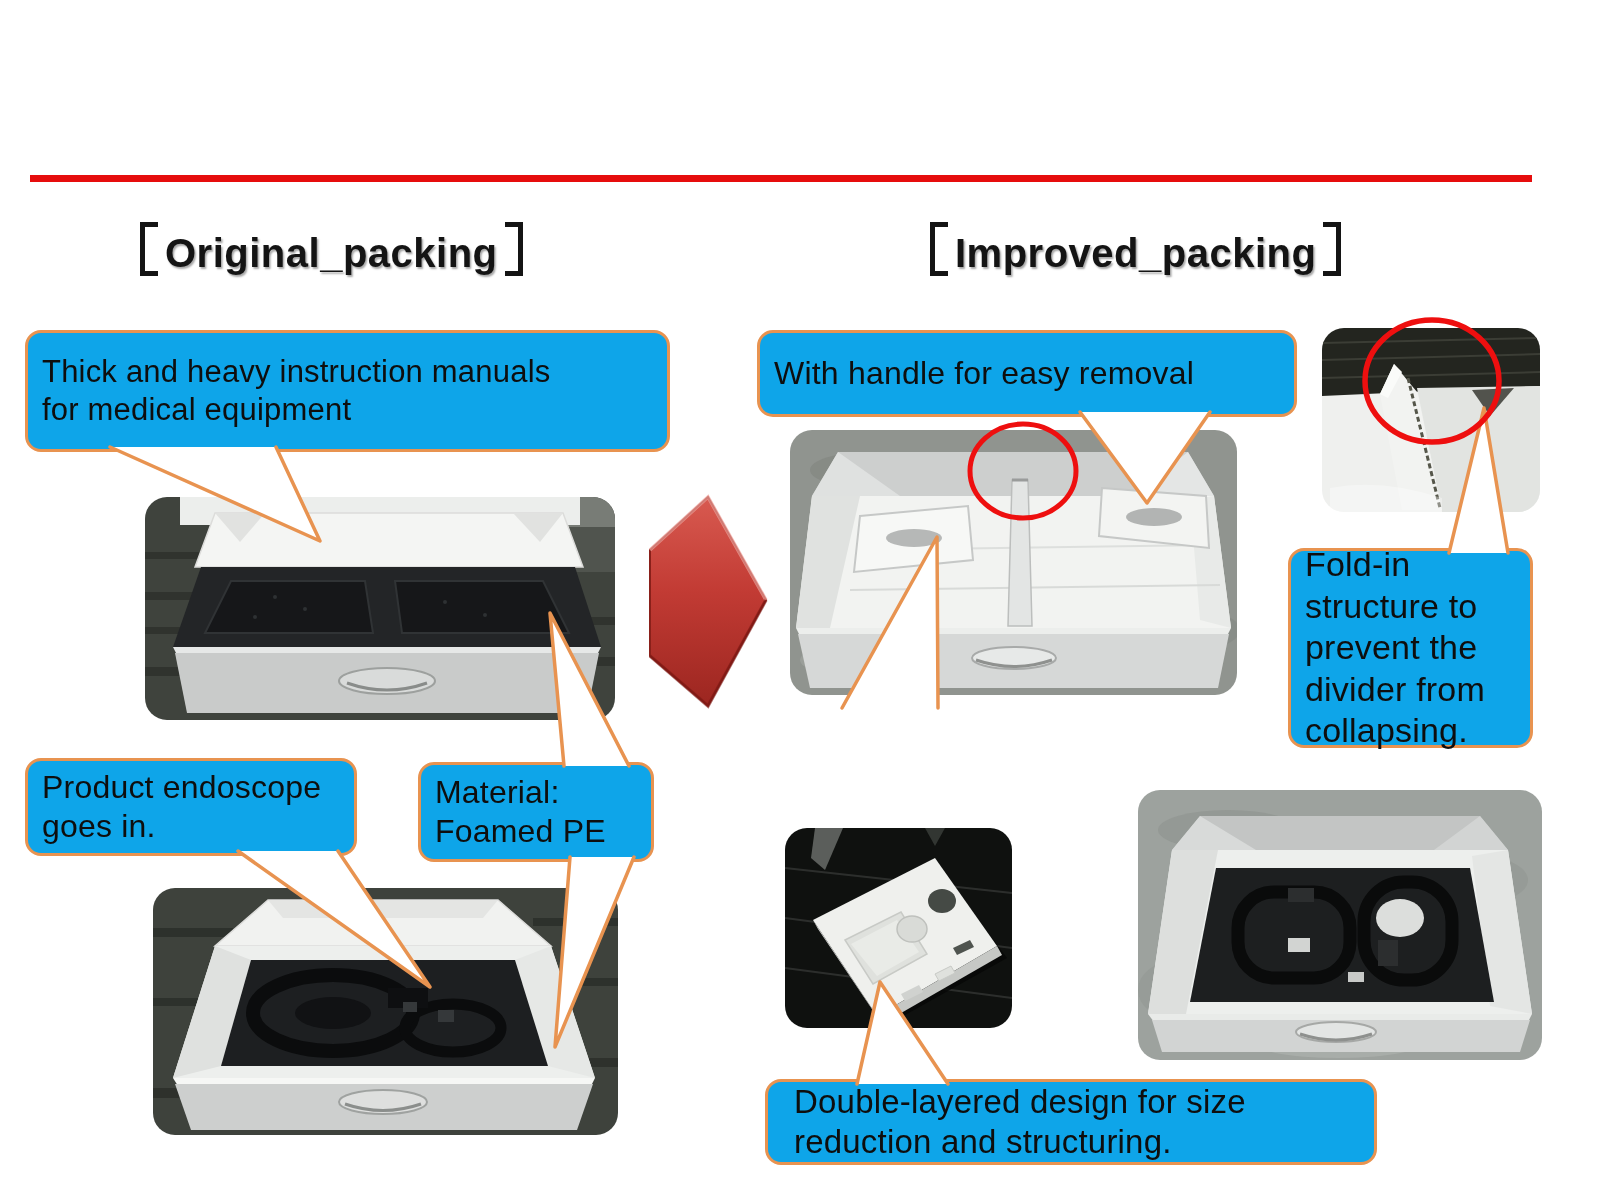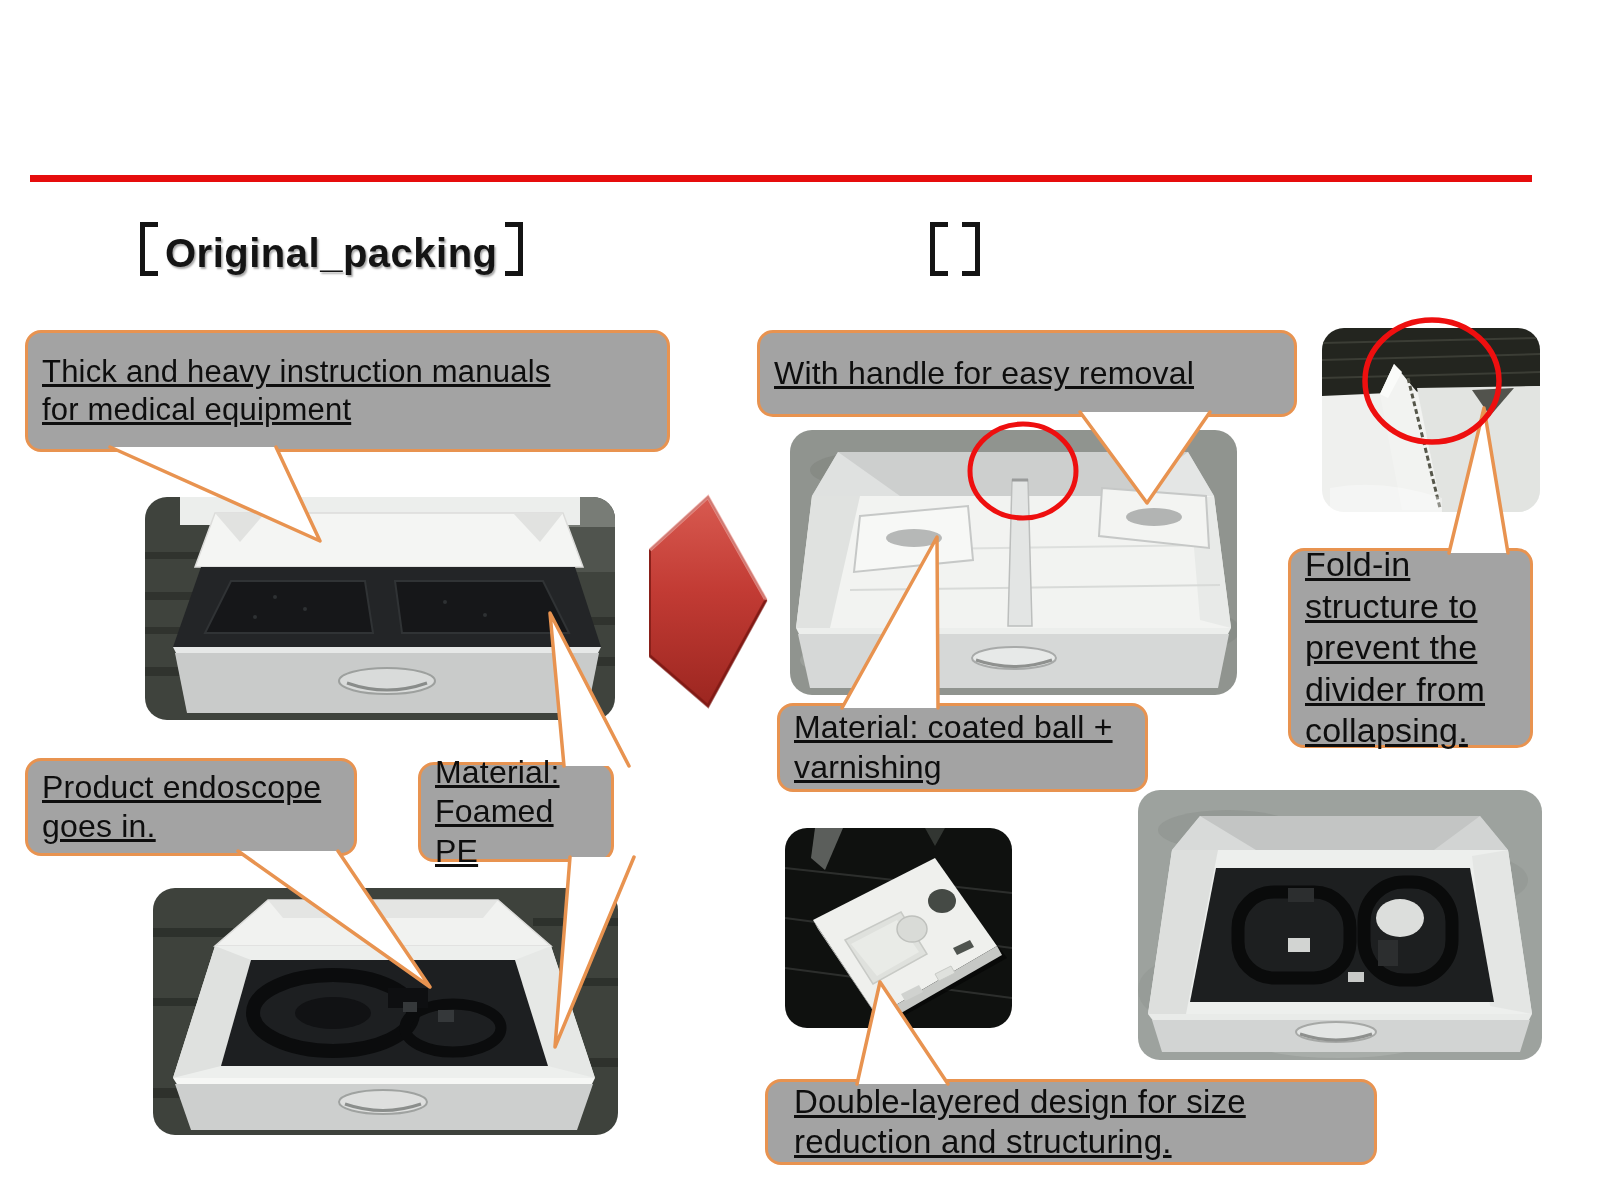--- a/index.html
+++ b/index.html
@@ -28,30 +28,30 @@
     text-align:left;text-shadow:1.5px 1.5px 2px rgba(0,0,0,0.35);letter-spacing:.5px;
     white-space:nowrap;z-index:4;
   }
   .sect-header.left{left:140px;width:450px;}
   .sect-header.right{left:930px;width:470px;}
   .jbr{display:inline-block;width:13px;height:44px;vertical-align:-9px;}
   .jbr.l{border-left:5px solid #141414;border-top:5px solid #141414;border-bottom:5px solid #141414;margin-right:7px;}
   .jbr.r{border-right:5px solid #141414;border-top:5px solid #141414;border-bottom:5px solid #141414;margin-left:7px;}
   
   .callout{
-    position:absolute;background:#a3a3a3;border:3.5px solid var(--orange);
+    position:absolute;background:#0ea5e9;border:3.5px solid var(--orange);
     border-radius:16px;font-size:32px;line-height:1.22;color:#0e0e0e;
     box-sizing:border-box;z-index:6;letter-spacing:.2px;
-    display:flex;align-items:center;text-decoration:underline;
+    display:flex;align-items:center;
   }
   .callout .txt{padding:6px 14px;}
   #co-manuals{left:25px;top:330px;width:645px;height:122px;}
   #co-manuals .txt{padding-right:74px;font-size:31px;}
   #co-endoscope{left:25px;top:758px;width:332px;height:98px;}
-  #co-foamedpe{left:418px;top:762px;width:196px;height:100px;}
+  #co-foamedpe{left:418px;top:762px;width:236px;height:100px;}
   #co-handle{left:757px;top:330px;width:540px;height:87px;justify-content:flex-start;text-align:center;}
   #co-coated{left:777px;top:703px;width:371px;height:89px;}
   #co-coated .txt{padding-right:30px;}
   #co-foldin{left:1288px;top:548px;width:245px;height:200px;font-size:34px;}
   #co-double{left:765px;top:1079px;width:612px;height:86px;font-size:33px;padding-left:12px;}
   
   .photo{position:absolute;border-radius:22px;overflow:hidden;z-index:2;}
   .photo svg{display:block;width:100%;height:100%;}
   #ph-orig-top{left:145px;top:497px;width:470px;height:223px;}
   #ph-orig-endo{left:153px;top:888px;width:465px;height:247px;}
@@ -70,21 +70,21 @@
 <body>
 
 <div class="slide">
 
   <div class="title-rule"></div>
 
   <div class="sect-header left">
     <span class="jbr l"></span><span>Original_packing</span><span class="jbr r"></span>
   </div>
   <div class="sect-header right">
-    <span class="jbr l"></span><span class="jbr r"></span>
+    <span class="jbr l"></span><span>Improved_packing</span><span class="jbr r"></span>
   </div>
 
   <div class="photo" id="ph-orig-top">
     <svg viewBox="0 0 470 223" preserveAspectRatio="none">
       <rect x="0" y="0" width="470" height="223" fill="#3f433d"></rect>
       <g fill="#2a2d28" opacity=".7">
         <rect x="0" y="95" width="60" height="8"></rect>
           <rect x="0" y="130" width="50" height="7"></rect>
         <rect x="0" y="170" width="55" height="9"></rect>
           <rect x="410" y="120" width="60" height="8"></rect>
@@ -260,23 +260,20 @@
   </div>
   <div class="callout" id="co-endoscope">
     <div class="txt">Product endoscope goes in.</div>
   </div>
   <div class="callout" id="co-foamedpe">
     <div class="txt">Material: Foamed PE</div>
   </div>
   <div class="callout" id="co-handle">
     <div class="txt">With handle for easy removal</div>
   </div>
-  <div class="callout" id="co-coated">
-    <div class="txt">Material: coated ball + varnishing</div>
-  </div>
   <div class="callout" id="co-foldin">
     <div class="txt">Fold-in structure to prevent the divider from collapsing.</div>
   </div>
   <div class="callout" id="co-double">
     <div class="txt">Double-layered design for size reduction and structuring.</div>
   </div>
 
   <svg id="overlay" viewBox="0 0 1599 1201">
     <path class="ptr" d="M110,447 L320,541 L276,447"></path>
     <path class="ptr" d="M238,851 L430,987 L338,851"></path>

